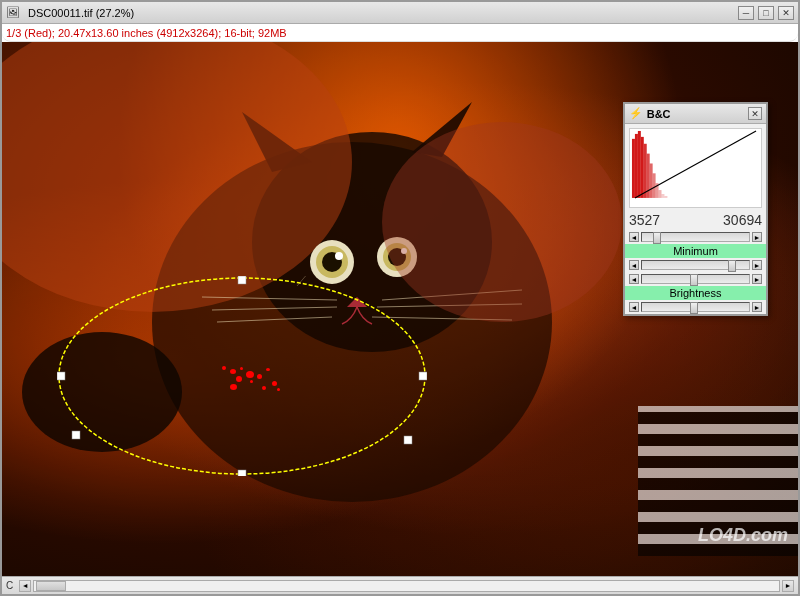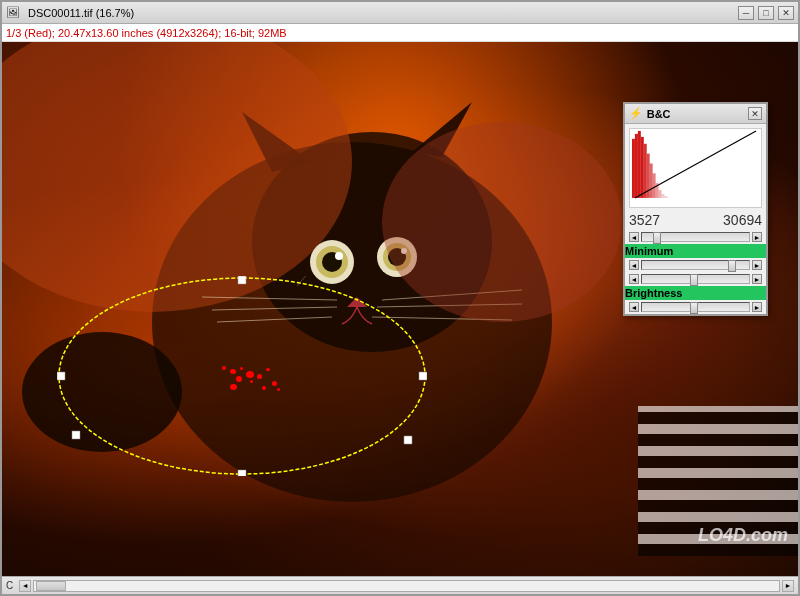--- a/index.html
+++ b/index.html
@@ -58,20 +58,21 @@
 
     
     .info-bar {
       height: 18px;
       background: #fff;
       border-bottom: 1px solid #ddd;
       display: flex;
       align-items: center;
       padding: 0 4px;
       flex-shrink: 0;
+      border-radius: 9px;
     }
     .info-bar-text {
       font-size: 11px;
       color: #cc0000;
       font-weight: 500;
     }
 
     
     .image-area {
       flex: 1;
@@ -286,25 +287,25 @@
       top: -1px;
       left: 10%;
       width: 8px;
       height: 12px;
       background: linear-gradient(to bottom, #f0f0f0, #c8c8c8);
       border: 1px solid #888;
       cursor: pointer;
     }
 
     .label-row {
+      text-align: center;
       font-size: 11px;
       color: #000;
       padding: 1px 0;
-      background: #22c55e;
-      font-weight: bold;
+      background: #86efac;
     }
 
     
     .btn-row {
       display: flex;
       padding: 4px;
       gap: 4px;
     }
     .bnc-btn {
       flex: 1;
@@ -326,21 +327,21 @@
     }
   </style>
 </head>
 <body>
 
 <div class="window">
 
   <div class="title-bar">
     <div style="display:flex;align-items:center;gap:4px;">
       <span style="font-size:11px;">🖼</span>
-      <span class="title-bar-text">DSC00011.tif (16.7%)</span>
+      <span class="title-bar-text">DSC00011.tif (27.2%)</span>
     </div>
     <div class="title-bar-controls">
       <div class="tb-btn">─</div>
       <div class="tb-btn">□</div>
       <div class="tb-btn">✕</div>
     </div>
   </div>
 
   <div class="info-bar">
     <span class="info-bar-text">1/3 (Red); 20.47x13.60 inches (4912x3264); 16-bit; 92MB</span>

